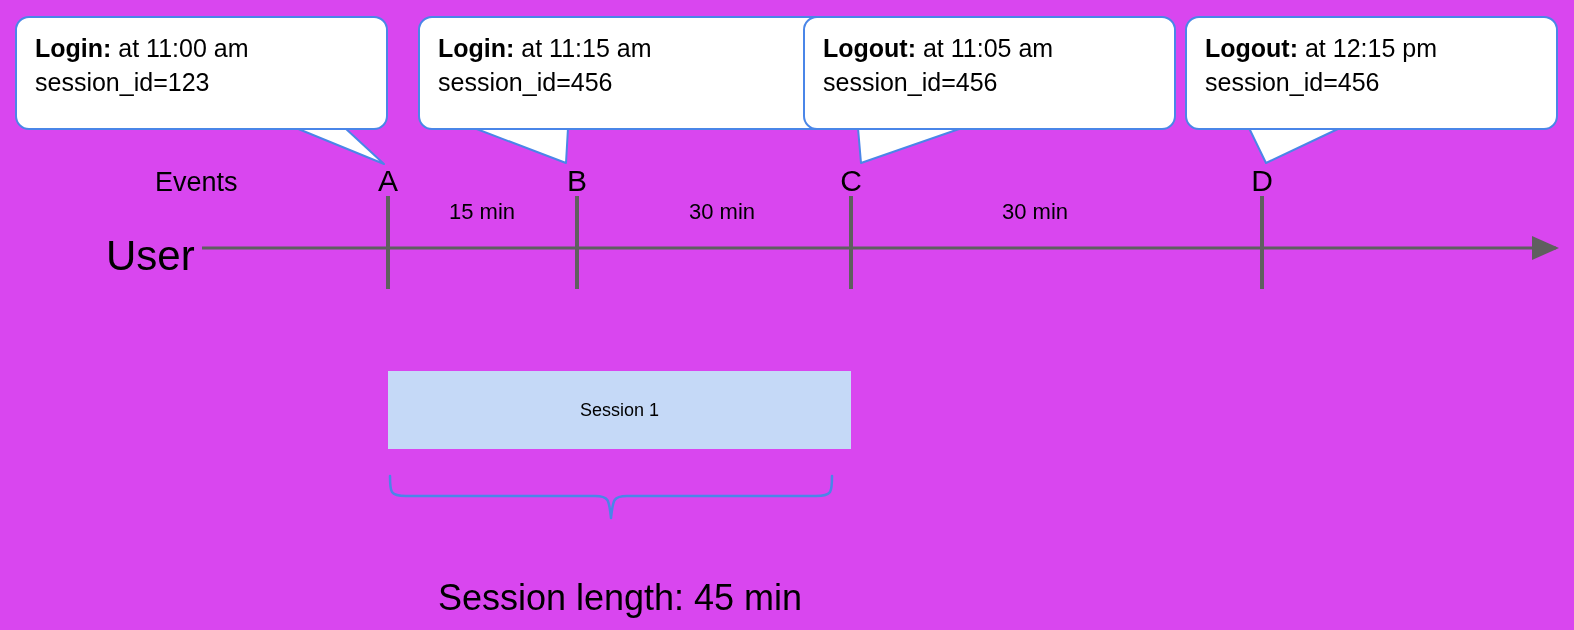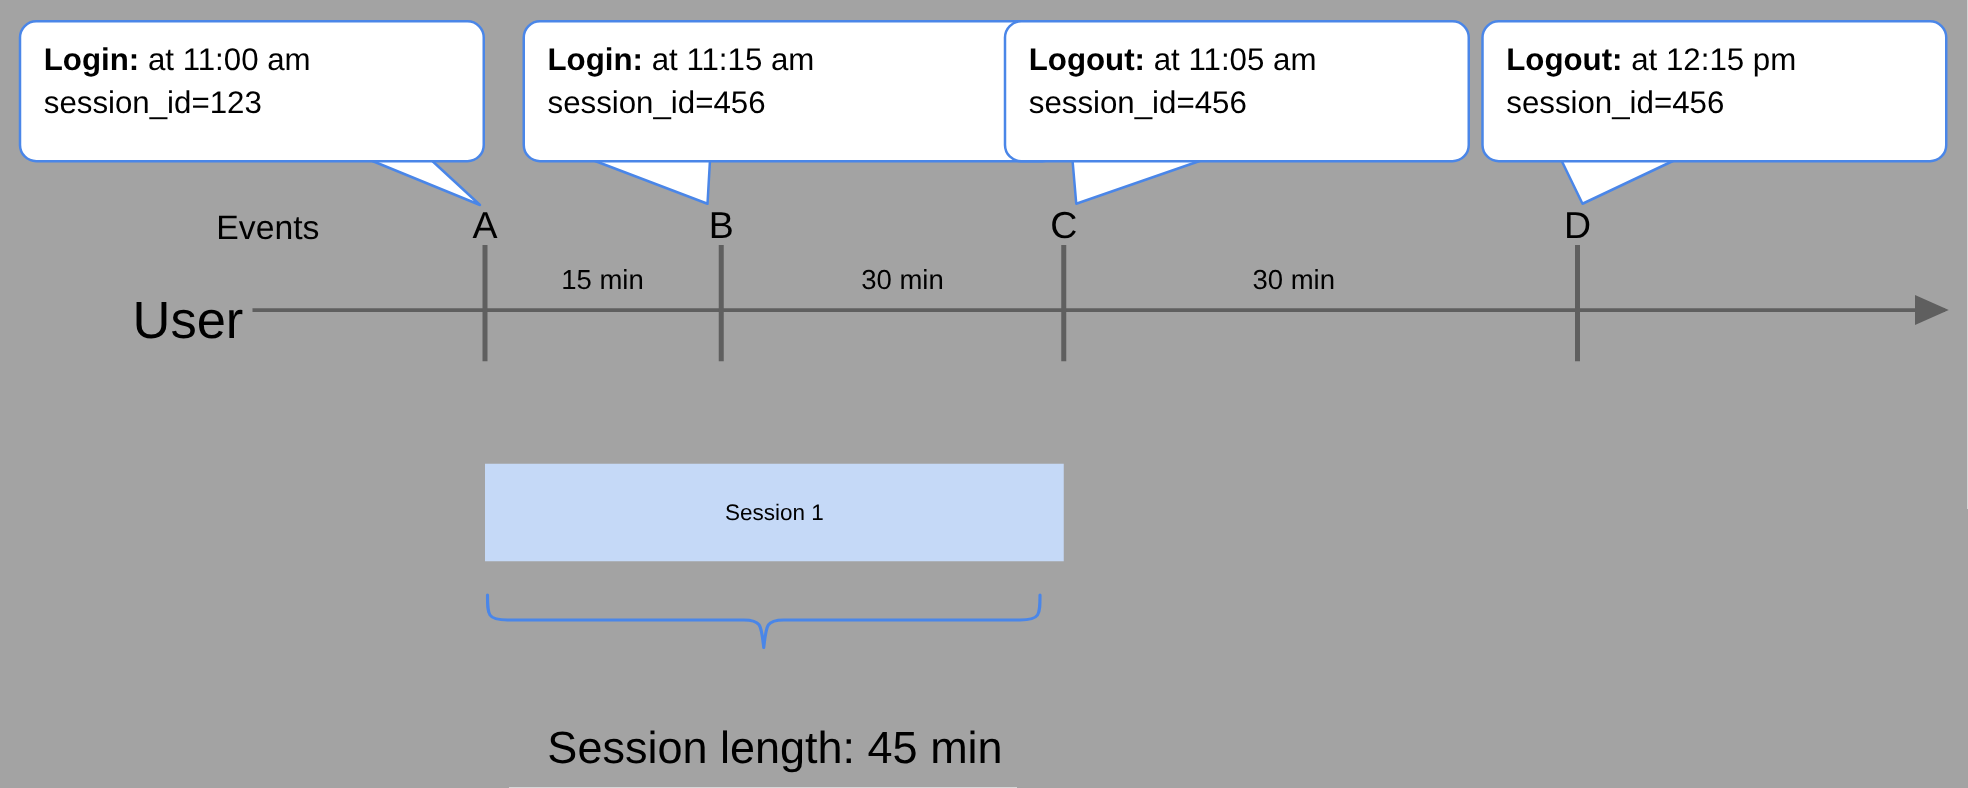--- a/index.html
+++ b/index.html
@@ -9,21 +9,21 @@
   }
   body {
     font-family: "Liberation Sans", sans-serif;
     color: #000000;
   }
   #stage {
     position: relative;
     width: 1574px;
     height: 630px;
     overflow: hidden;
-    background: #a3a3a3;
+    background: #d946ef;
   }
 
   
   .callout {
     position: absolute;
     box-sizing: border-box;
     border: 2px solid #4a86e8;
     border-radius: 14px;
     background: #ffffff;
     padding: 14px 18px 12px 18px;
@@ -69,21 +69,20 @@
     color: #000;
     transform: translateX(-50%);
     white-space: nowrap;
   }
   .gap-label {
     position: absolute;
     font-size: 22px;
     color: #000;
     transform: translateX(-50%);
     white-space: nowrap;
-    margin-top: 12px;
   }
 
   
   .session-bar {
     position: absolute;
     background: #c5d9f7;
     display: flex;
     align-items: center;
     justify-content: center;
     font-size: 18px;
@@ -136,21 +135,21 @@
     <span>at 11:05 am</span>
     <span class="ev-line2">session_id=456</span>
   </div>
 
   <div class="callout" style="left:1185px; top:16px; width:373px; height:114px;">
     <span class="ev-type">Logout:</span>
     <span>at 12:15 pm</span>
     <span class="ev-line2">session_id=456</span>
   </div>
 
-  <div class="events-label" style="left:173px; top:167px;">Events</div>
+  <div class="events-label" style="left:155px; top:167px;">Events</div>
 
   <div class="row-label" style="left:90px; top:232px;">User</div>
 
   <svg class="axis-svg" width="1574" height="630">
     <defs>
       <marker id="arrowhead" markerWidth="9" markerHeight="8" refX="8" refY="4" orient="auto" markerUnits="strokeWidth">
         <path d="M 0 0 L 9 4 L 0 8 z" fill="#5f5f5f"></path>
       </marker>
     </defs>
 

